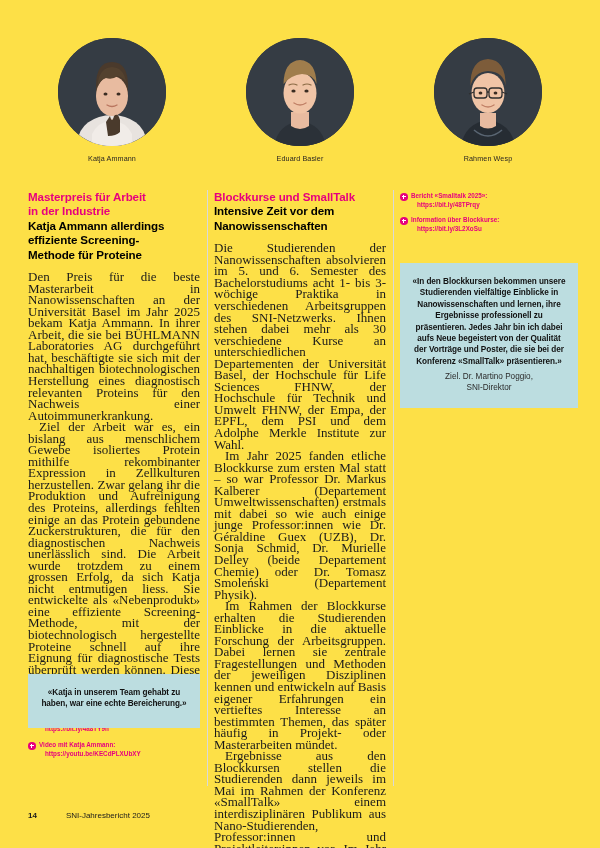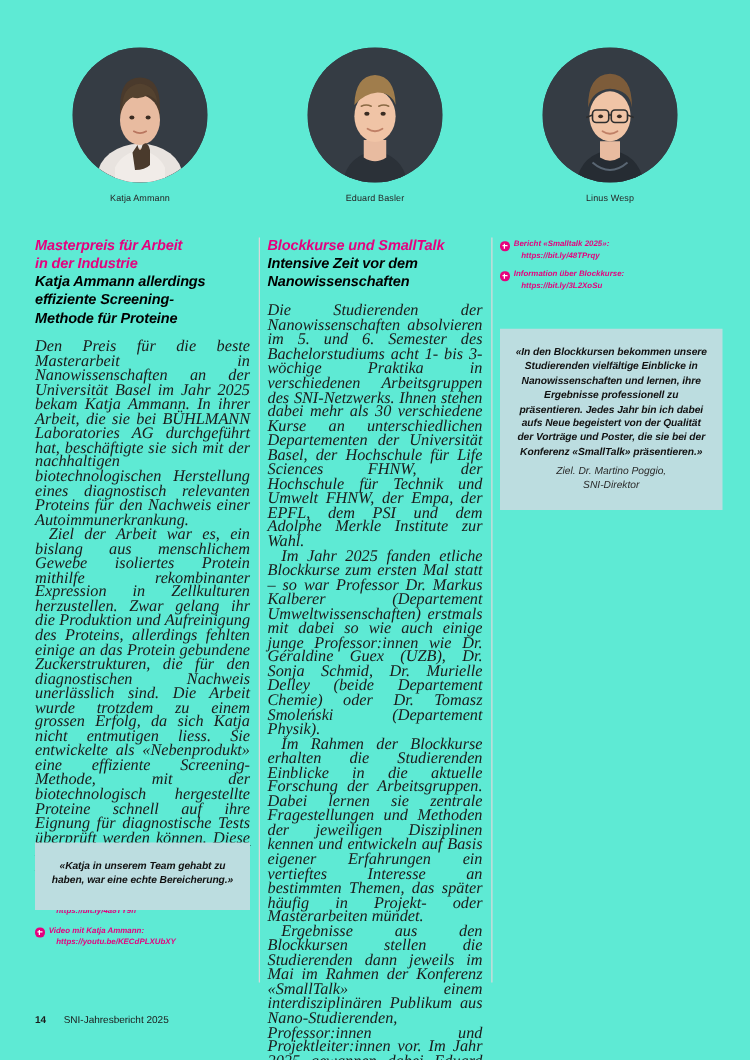--- a/index.html
+++ b/index.html
@@ -11,21 +11,21 @@
     width: 600px;
     height: 848px;
     position: relative;
     font-family: "Liberation Sans", sans-serif;
     overflow: hidden;
   }
 
   .page {
     position: absolute;
     inset: 0;
-    background: #5eead4;
+    background: #fde047;
   }
 
   
   .photo-strip {
     position: absolute;
     top: 38px;
     left: 28px;
     right: 28px;
     height: 140px;
     display: flex;
@@ -60,21 +60,20 @@
     position: absolute;
     top: 190px;
     left: 28px;
     right: 22px;
     bottom: 62px;
   }
   .col {
     position: absolute;
     top: 0;
     bottom: 4px;
-    font-style: italic;
   }
   .col-1 { left: 0px;   width: 172px; }
   .col-2 { left: 186px; width: 172px; }
   .col-3 { left: 372px; width: 178px; }
 
   .vrule {
     position: absolute;
     top: 0;
     width: 1px;
     background: #d9d9d9;
@@ -201,21 +200,21 @@
     width: 178px;
   }
 
   
   .footer {
     position: absolute;
     left: 28px;
     bottom: 28px;
     display: flex;
     align-items: center;
-    gap: 14px;
+    gap: 29px;
   }
   .footer-page {
     font-family: "Liberation Sans", sans-serif;
     font-weight: bold;
     font-size: 8px;
     color: #1a1a1a;
   }
   .footer-title {
     font-family: Liberation Sans, sans-serif;
     font-size: 8px;
@@ -278,21 +277,21 @@
           <rect x="40" y="50" width="13" height="10" rx="3" fill="none" stroke="#2e2e2e" stroke-width="1.3"></rect>
           <rect x="55" y="50" width="13" height="10" rx="3" fill="none" stroke="#2e2e2e" stroke-width="1.3"></rect>
           <path d="M53 54 L55 54" stroke="#2e2e2e" stroke-width="1.3"></path>
           <path d="M40 54 L35 56" stroke="#2e2e2e" stroke-width="1.3"></path>
           <path d="M68 54 L73 56" stroke="#2e2e2e" stroke-width="1.3"></path>
           <ellipse cx="46.5" cy="55" rx="1.9" ry="1.5" fill="#3a2c22"></ellipse>
           <ellipse cx="61.5" cy="55" rx="1.9" ry="1.5" fill="#3a2c22"></ellipse>
           <path d="M48 67 Q54 71 60 67" stroke="#c08066" stroke-width="1.4" fill="none" stroke-linecap="round"></path>
         </svg>
       </div>
-      <div class="photo-caption">Linus Wesp</div>
+      <div class="photo-caption">Rahmen Wesp</div>
     </div>
 
   </div>
 
   <div class="cols">
 
     <div class="vrule vrule-1"></div>
     <div class="vrule vrule-2"></div>
 
     <div class="col col-1">

